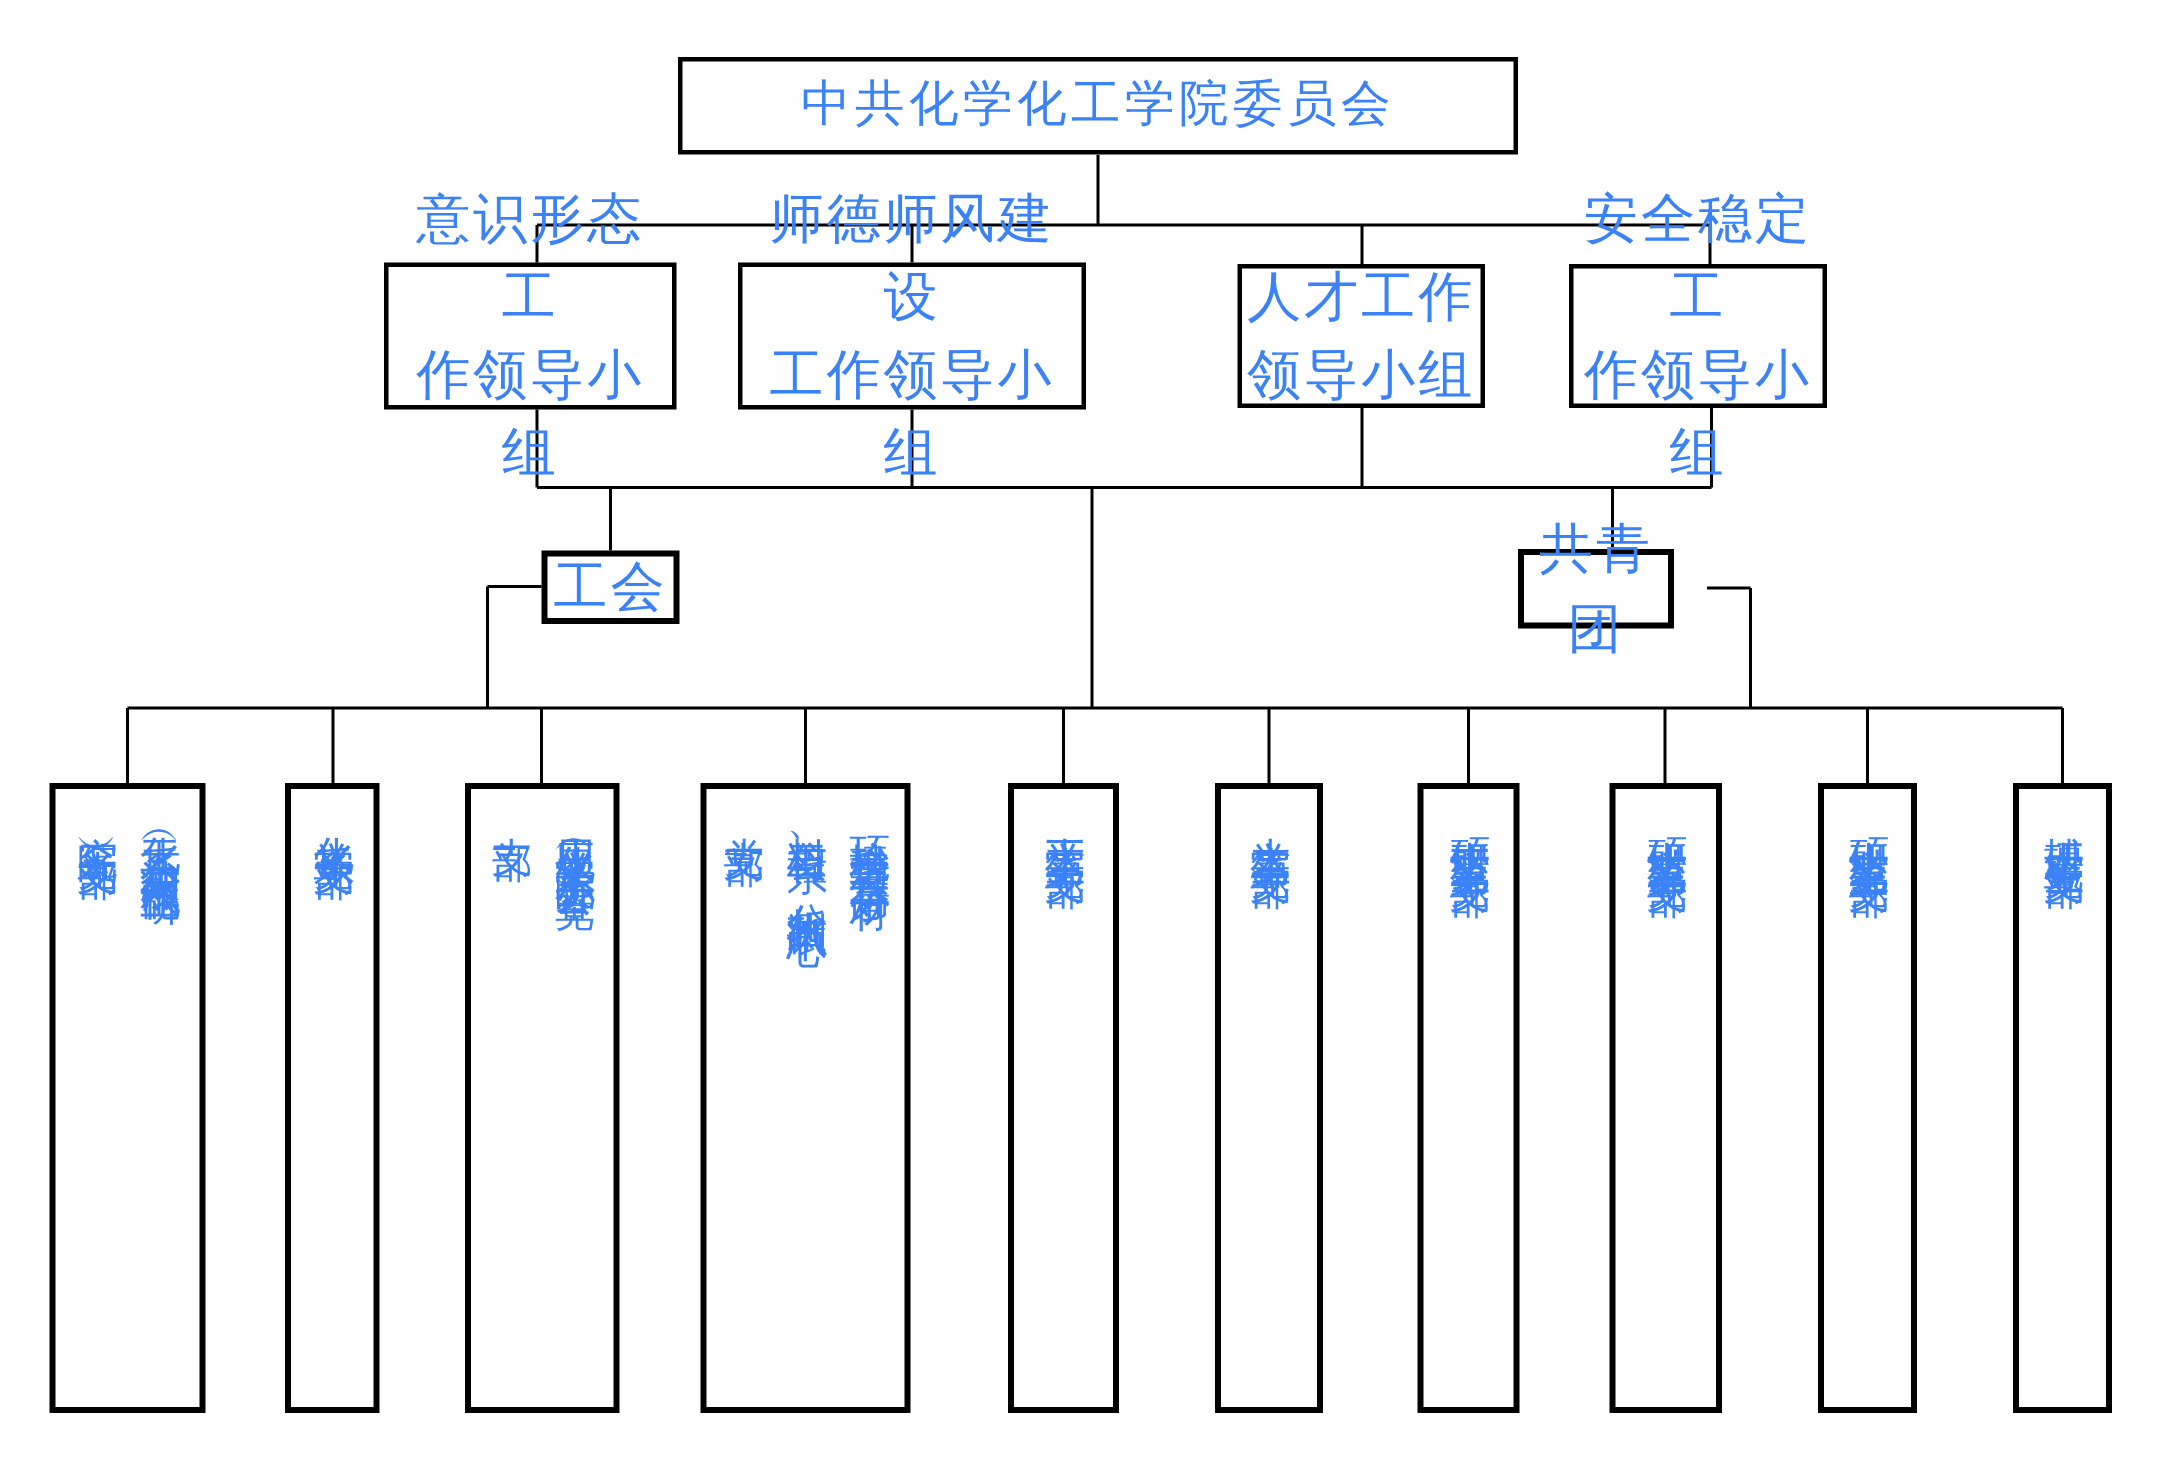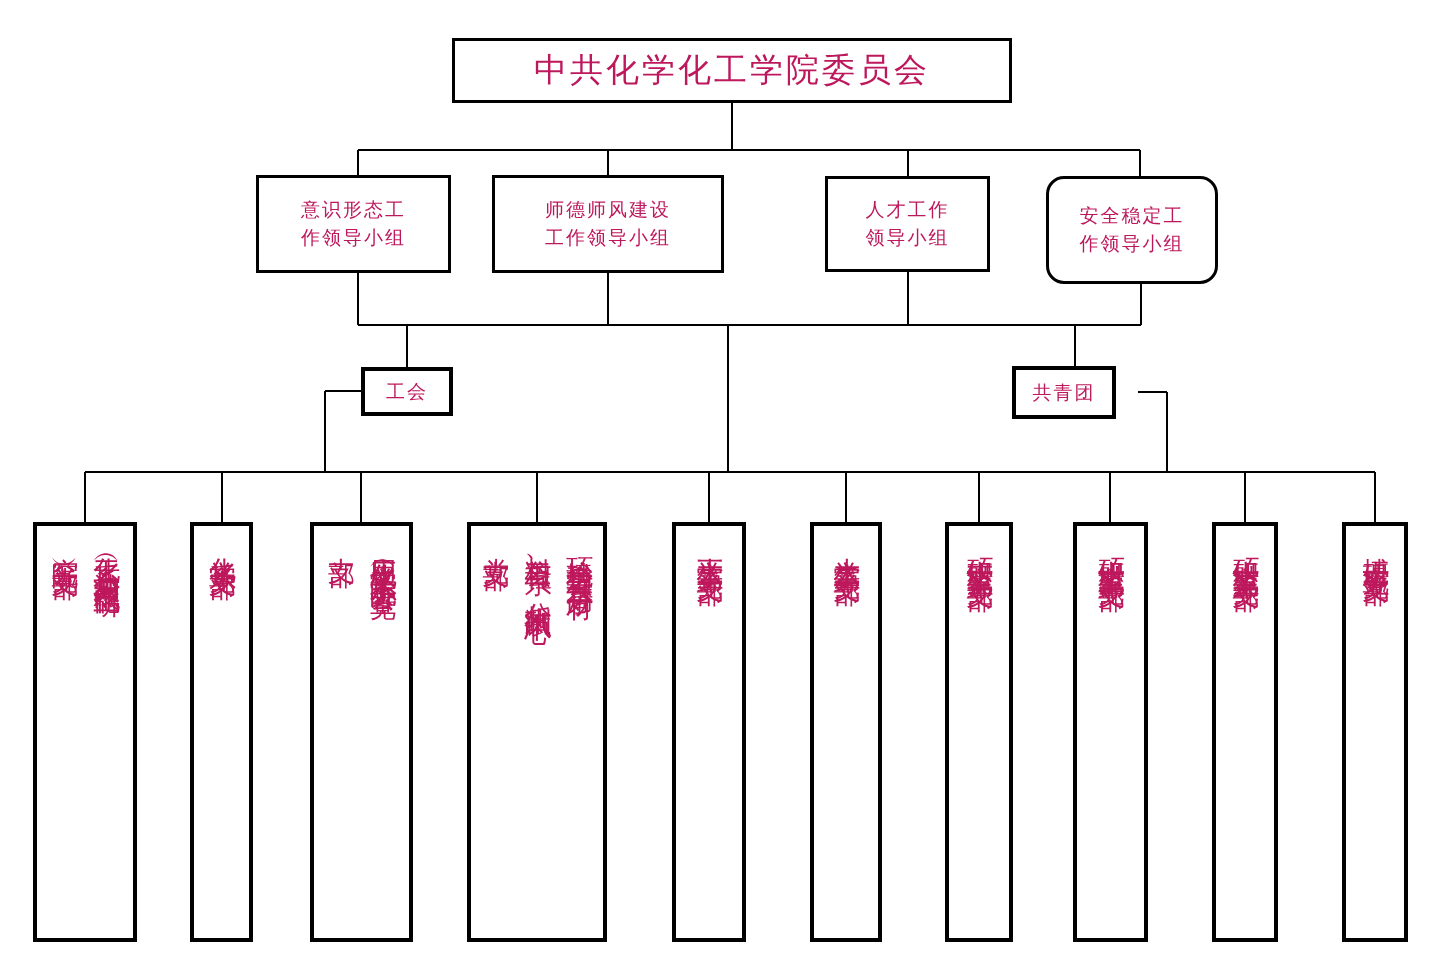--- a/index.html
+++ b/index.html
@@ -6,41 +6,41 @@
     margin: 0;
     padding: 0;
     background: #ffffff;
   }
   .stage {
     position: relative;
     width: 1454px;
     height: 979px;
     background: #ffffff;
     font-family: "Liberation Serif", "DejaVu Serif", serif;
-    color: #be185d;
+    color: #3b82f6;
     overflow: hidden;
   }
   .connectors {
     position: absolute;
     left: 0;
     top: 0;
   }
   .box {
     position: absolute;
     box-sizing: border-box;
     background: #ffffff;
     border: 3px solid #000000;
     display: flex;
     align-items: center;
     justify-content: center;
   }
   .hlabel {
     white-space: pre-line;
     text-align: center;
-    font-size: 19px;
+    font-size: 36px;
     line-height: 1.45;
     letter-spacing: 2px;
   }
   .root-box {
     border-width: 3px;
   }
   .root-box .hlabel {
     font-size: 33px;
     letter-spacing: 3px;
     line-height: 1.2;
@@ -117,21 +117,21 @@
 作领导小组</span>
   </div>
   <div class="box" style="left:492px; top:175px; width:232px; height:98px;">
     <span class="hlabel">师德师风建设
 工作领导小组</span>
   </div>
   <div class="box" style="left:825px; top:176px; width:165px; height:96px;">
     <span class="hlabel">人才工作
 领导小组</span>
   </div>
-  <div class="box" style="left:1046px; top:176px; width:172px; height:108px;border-radius:18px;">
+  <div class="box" style="left:1046px; top:176px; width:172px; height:96px;">
     <span class="hlabel">安全稳定工
 作领导小组</span>
   </div>
 
   <div class="box org-box" style="left:361px; top:367px; width:92px; height:49px;align-items:center;">
     <span class="hlabel">工会</span>
   </div>
   <div class="box org-box" style="left:1012px; top:366px; width:104px; height:53px;">
     <span class="hlabel">共青团</span>
   </div>

